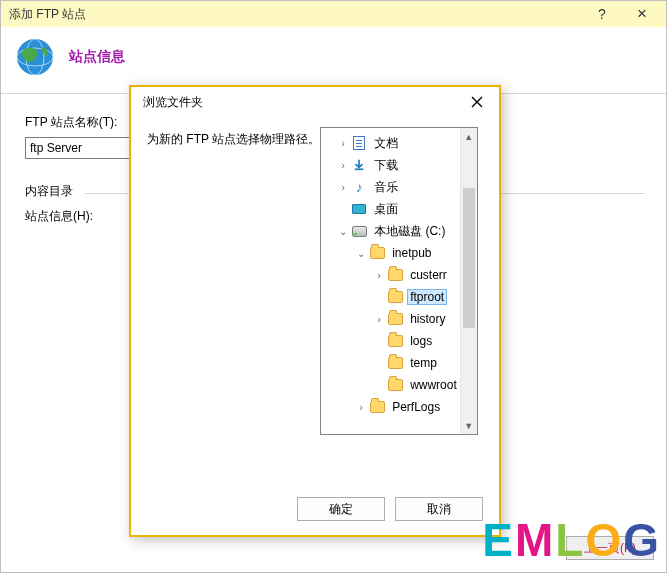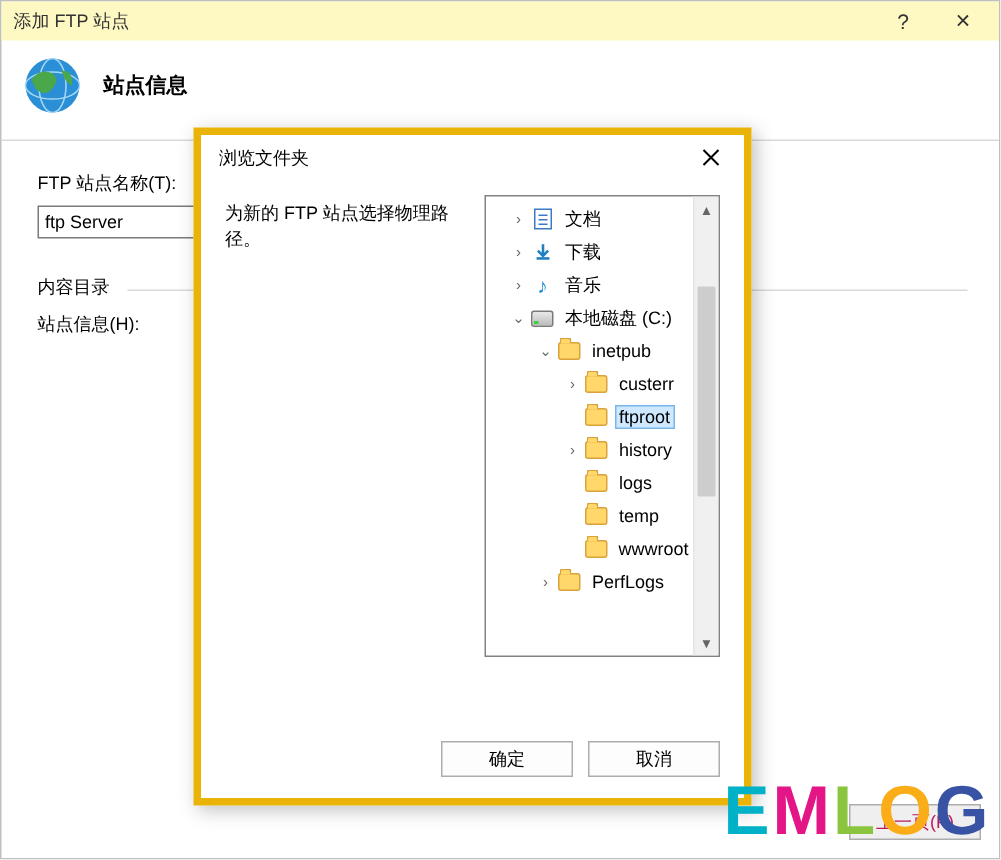--- a/index.html
+++ b/index.html
@@ -7,41 +7,41 @@
 
   
   .parent-window { position: absolute; left: 0; top: 0; width: 667px; height: 573px; border: 1px solid #bfbfbf; background: #fff; }
   .parent-title { height: 26px; display: flex; align-items: center; padding: 0 4px 0 8px; font-size: 12px; color: #333; background: #fef9c3; }
   .parent-title .spacer { flex: 1; }
   .parent-title .help, .parent-title .close { width: 40px; text-align: center; font-size: 14px; color: #333; cursor: default; }
   .parent-title .close { font-size: 17px; line-height: 14px; }
 
   .parent-header { display: flex; align-items: center; padding: 8px 12px 14px 12px; }
   .globe { width: 44px; height: 44px; margin-right: 12px; }
-  .parent-header h1 { font-size: 14px; font-weight: 700; margin: 0; color: #000000; }
+  .parent-header h1 { font-size: 14px; font-weight: 700; margin: 0; color: #a21caf; }
 
   .parent-sep { border-top: 1px solid #d9d9d9; margin: 0 0; }
 
   .parent-body { padding: 20px 24px; font-size: 12px; color: #000; }
   .field-row { display: flex; align-items: center; margin-bottom: 6px; }
   .field-row label { margin-right: 6px; }
   .text-input { height: 22px; border: 1px solid #7a7a7a; padding: 2px 4px; font-size: 12px; background: #fff; }
   .site-name-input { width: 260px; }
 
   .fieldset-label { margin-top: 24px; margin-bottom: 6px; font-size: 12px; }
   .fieldset-line { border-top: 1px solid #d9d9d9; margin-top: -13px; margin-left: 60px; width: 560px; }
   .phys-row { display: flex; align-items: center; margin-top: 14px; }
   .phys-row label { margin-right: 6px; }
 
   .parent-footer { position: absolute; right: 12px; bottom: 12px; display: flex; gap: 8px; }
   .btn { min-width: 88px; height: 24px; font-size: 12px; border: 1px solid #adadad; background: linear-gradient(#f5f5f5, #e9e9e9); color: #7d7d7d; padding: 0 12px; }
   .btn.disabled { color: #be185d; background: #efefef; }
 
   
-  .dialog { position: absolute; left: 129px; top: 85px; width: 372px; height: 452px; background: #fff; border: 5px solid #eab308; box-shadow: 3px 3px 12px rgba(0,0,0,.25); display: flex; flex-direction: column; }
+  .dialog { position: absolute; left: 129px; top: 85px; width: 372px; height: 452px; background: #fff; border: 2px solid #eab308; box-shadow: 3px 3px 12px rgba(0,0,0,.25); display: flex; flex-direction: column; }
   .dlg-title { height: 30px; display: flex; align-items: center; padding: 0 6px 0 12px; font-size: 12px; }
   .dlg-title .spacer { flex: 1; }
   .dlg-close { width: 32px; height: 22px; display: flex; align-items: center; justify-content: center; font-size: 15px; }
   .dlg-body { padding: 10px 16px 0 16px; flex: 1; display: flex; flex-direction: row; }
   .dlg-instr { font-size: 12px; margin: 4px 0 14px 0; }
 
   .tree-box { border: 1px solid #828282; height: 308px; overflow: hidden; position: relative; background: #fff; }
   .tree-scroll { position: absolute; right: 0; top: 0; bottom: 0; width: 17px; background: #f0f0f0; border-left: 1px solid #e5e5e5; }
   .tree-scroll .thumb { position: absolute; left: 2px; right: 2px; top: 60px; height: 140px; background: #cdcdcd; border-radius: 1px; }
   .tree-scroll .arrow { position: absolute; left: 0; right: 0; height: 17px; display: flex; align-items: center; justify-content: center; font-size: 9px; color: #666; }
@@ -156,20 +156,27 @@
               </svg>
             </span>
             <span class="label">下载</span>
           </div>
           <div class="tree-item indent-1">
             <span class="chev">›</span>
             <span class="icon ic-music">♪</span>
             <span class="label">音乐</span>
           </div>
           <div class="tree-item indent-1">
+            <span class="chev empty">·</span>
+            <span class="icon">
+              <span class="ic-desk"></span>
+            </span>
+            <span class="label">桌面</span>
+          </div>
+          <div class="tree-item indent-1">
             <span class="chev">⌄</span>
             <span class="icon">
               <span class="ic-disk"></span>
             </span>
             <span class="label">本地磁盘 (C:)</span>
           </div>
           <div class="tree-item indent-2">
             <span class="chev">⌄</span>
             <span class="icon">
               <span class="ic-folder"></span>

